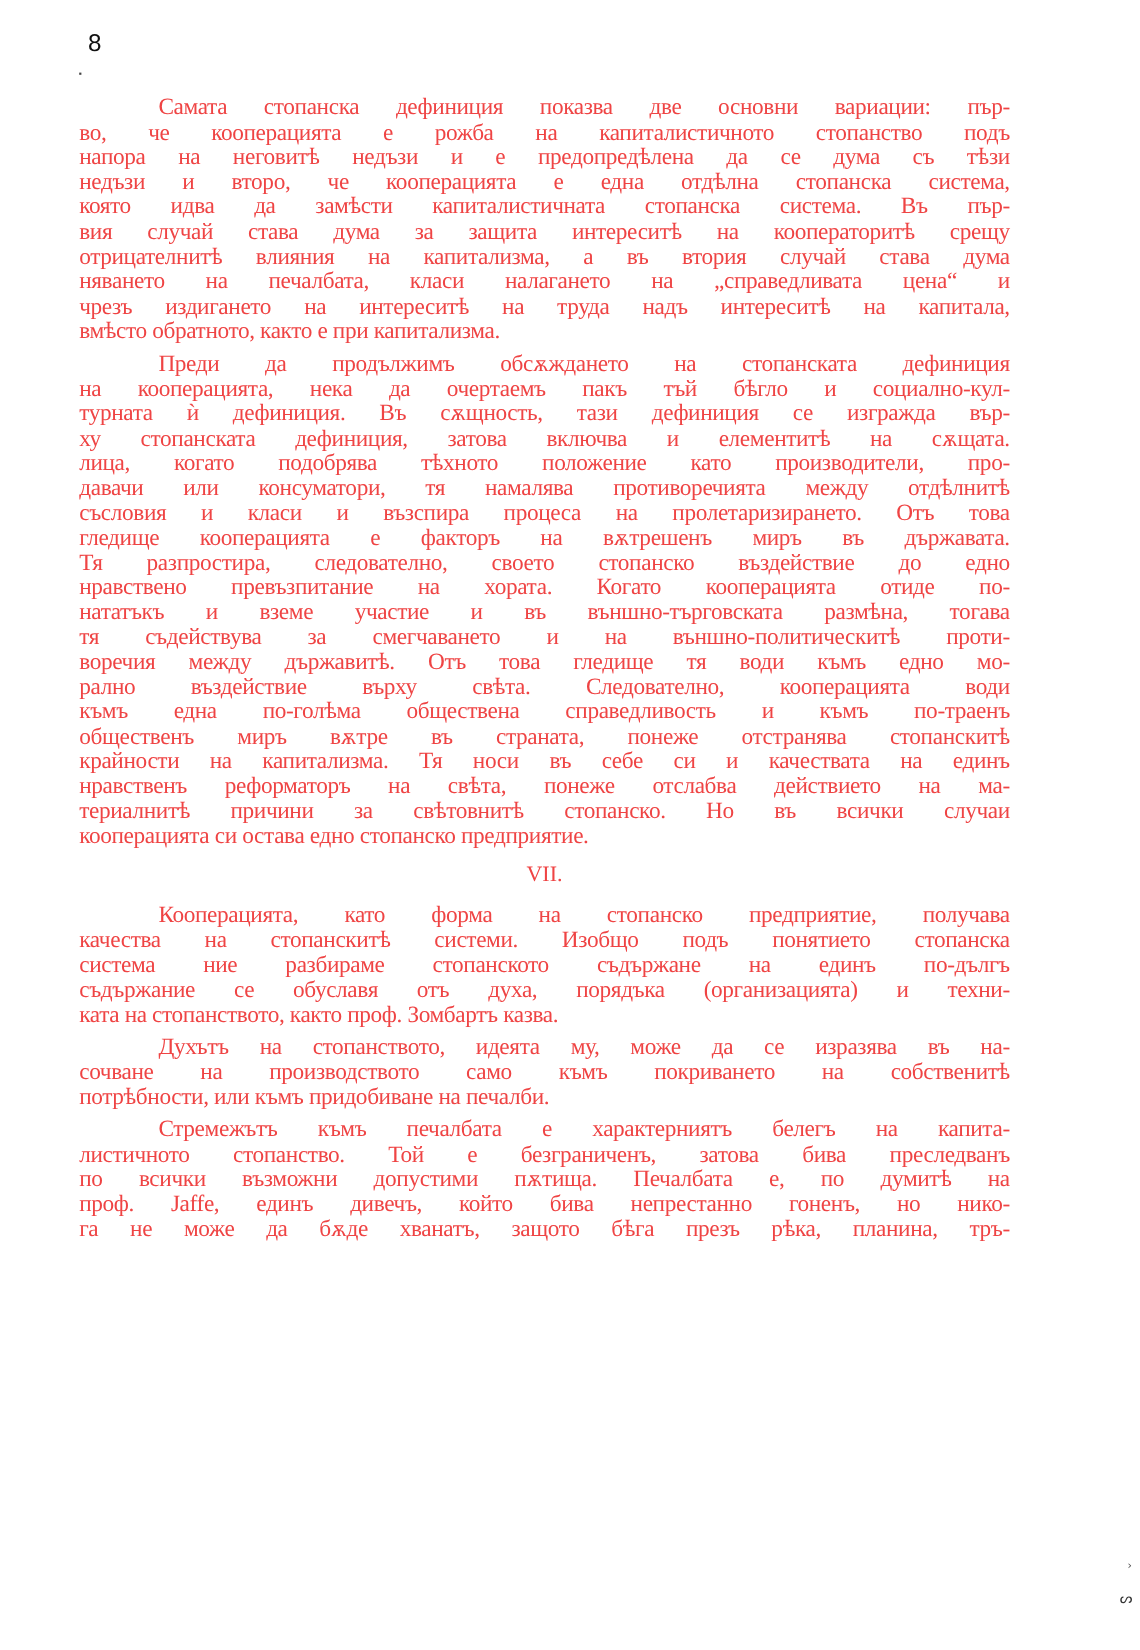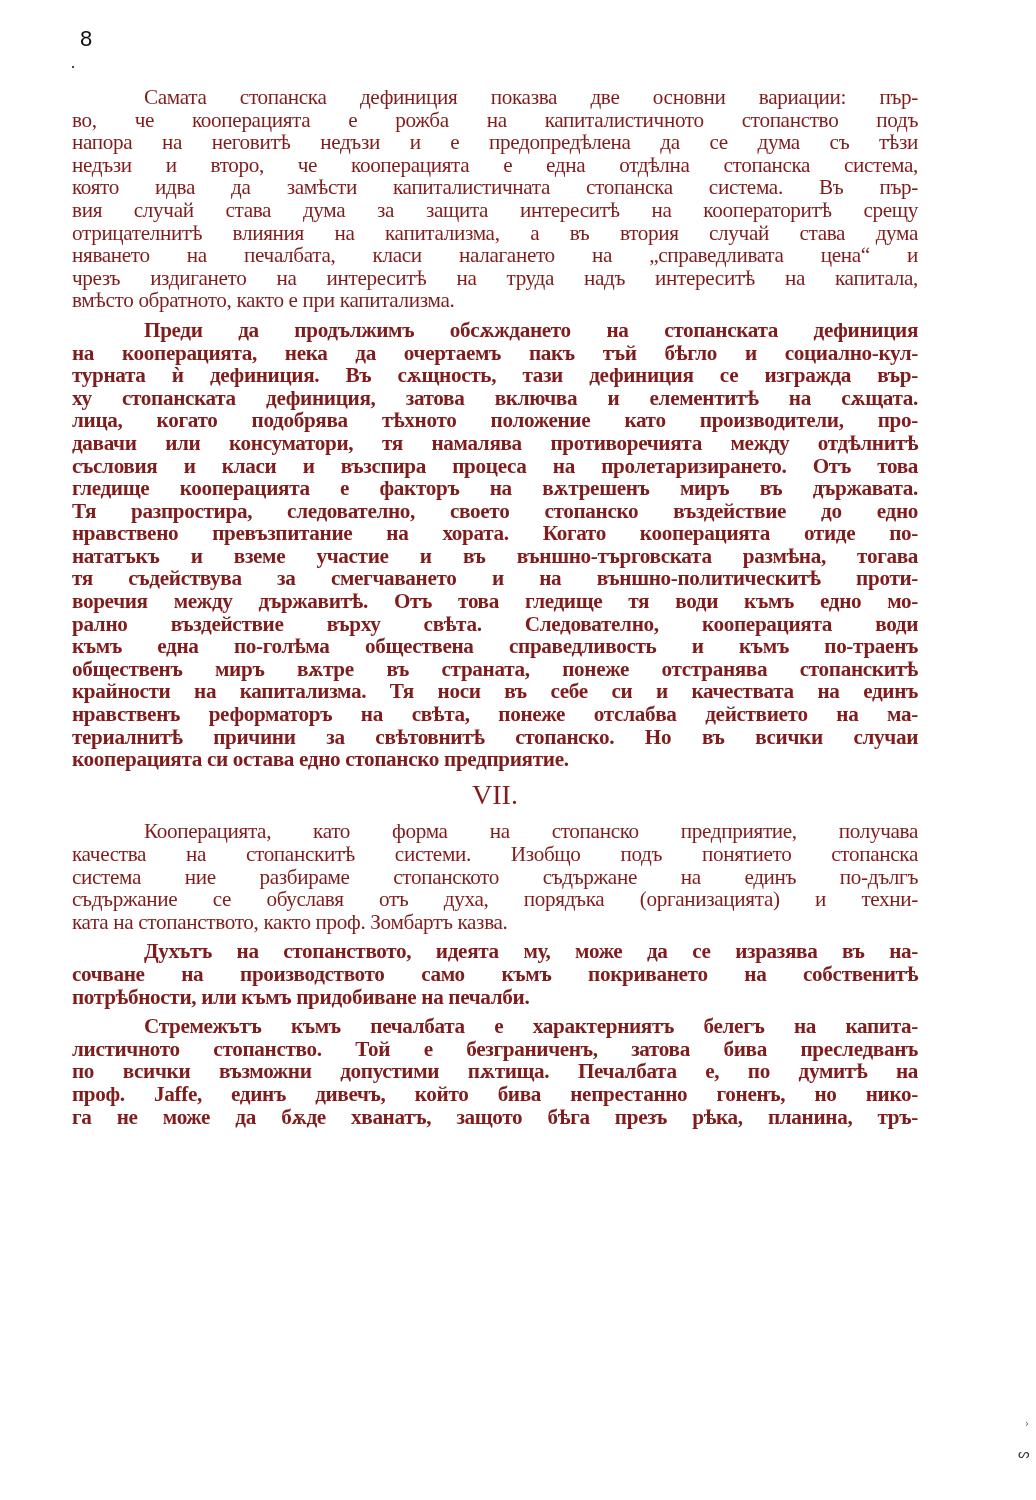--- a/index.html
+++ b/index.html
@@ -5,29 +5,29 @@
     html, body { margin: 0; padding: 0; background: #ffffff; }
     body { width: 1036px; height: 1500px; position: relative; overflow: hidden; color: #1a1a1a; }
     .page-number {
       position: absolute; left: 80px; top: 26px;
       font-family: "Liberation Sans", sans-serif; font-size: 22px; color: #111;
     }
     .dot { position: absolute; left: 72px; top: 66px; width: 2px; height: 2px; background: #444; }
     .text-block {
       position: absolute; left: 72px; top: 86px; width: 846px;
       font-family: "Liberation Serif", serif; font-size: 21.2px; line-height: 22.6px;
-      color: #7f1d1d; letter-spacing: -0.35px;
+      color: #ef4444; letter-spacing: -0.35px;
     }
     .para { margin: 0; text-align: justify; }
     .para .line { display: block; text-align: justify; text-align-last: justify; white-space: nowrap; }
     .para .line.last { text-align-last: left; }
     .para .line.indent { padding-left: 72px; }
-    .para + .para { margin-top: 7px; font-weight: bold; }
+    .para + .para { margin-top: 7px; }
     .section-heading {
-      text-align: center; margin: 13px 0 14px 0; font-size: 28px; letter-spacing: 0;
+      text-align: center; margin: 13px 0 14px 0; font-size: 20px; letter-spacing: 0;
     }
     .artifact { position: absolute; font-family: "DejaVu Sans", sans-serif; color: #555; }
     .artifact.a1 { left: 1025px; top: 1418px; font-size: 10px; }
     .artifact.a2 { left: 1018px; top: 1446px; font-size: 13px; color: #333; }
   </style>
 </head>
 <body>
 
 <div class="page-number">8</div>
 <div class="dot"></div>

